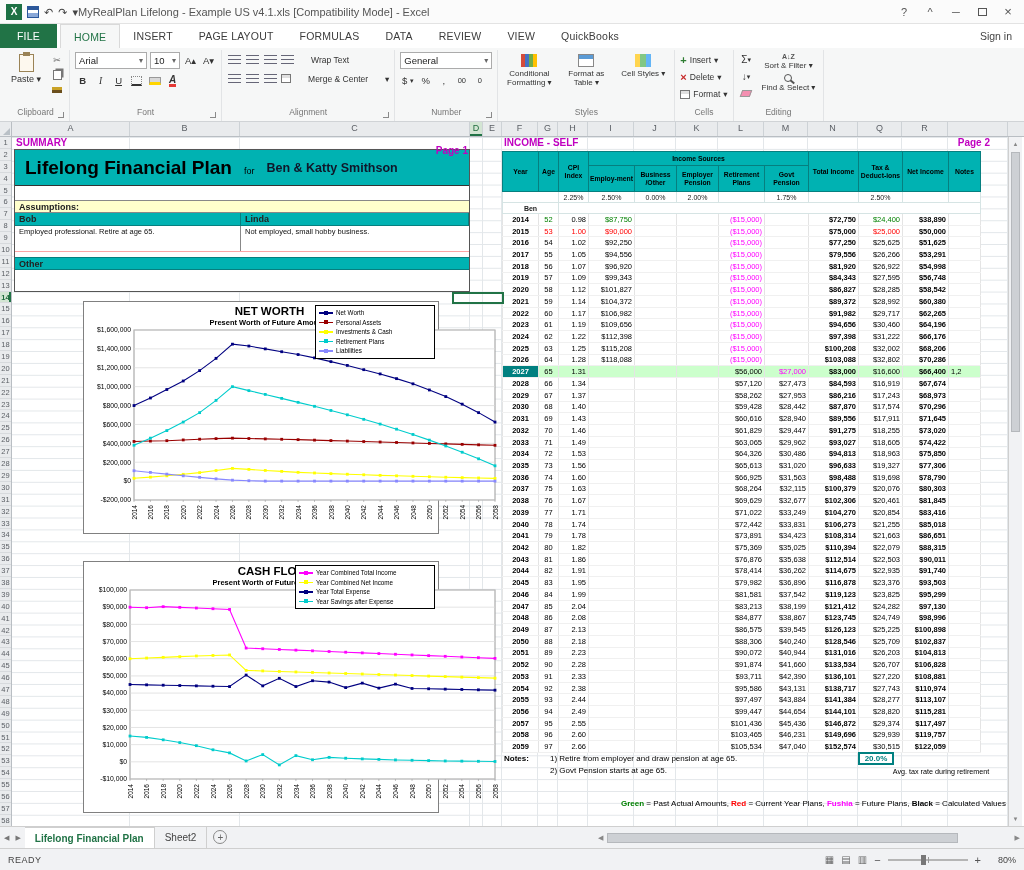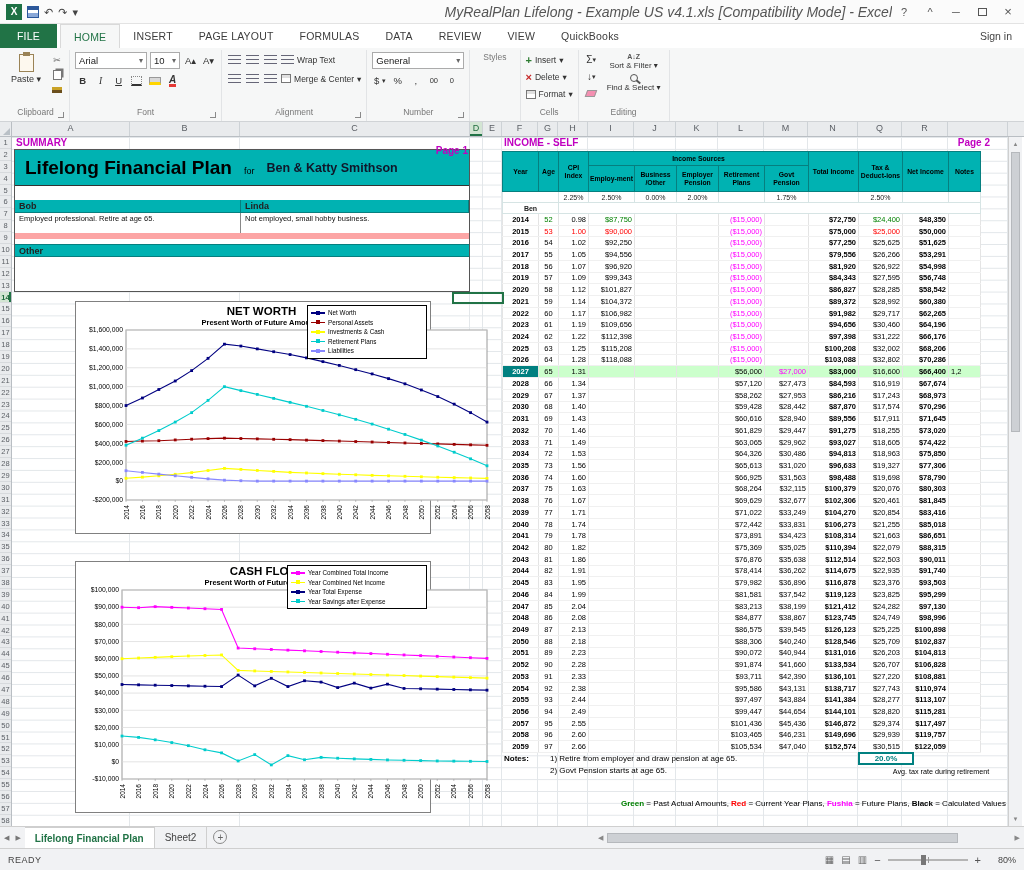--- a/index.html
+++ b/index.html
@@ -6,21 +6,21 @@
 html,body{width:1024px;height:870px;overflow:hidden;}
 body{font-family:"Liberation Sans","DejaVu Sans",sans-serif;font-size:11px;color:#222;background:#fff;}
 .app{width:1024px;height:870px;display:flex;flex-direction:column;background:#fff;}
 
 
 .titlebar{flex:0 0 24px;display:flex;align-items:center;background:#fbfbfb;border-bottom:1px solid #e3e3e3;padding:0 4px;}
 .qat{display:flex;align-items:center;gap:5px;padding-left:2px;}
 .xl-logo{width:16px;height:16px;background:#1e7145;color:#fff;font-weight:bold;font-size:10px;display:flex;align-items:center;justify-content:center;}
 .ic-save{width:12px;height:12px;border:1px solid #2b579a;background:linear-gradient(#2b579a 0 3px,#fff 3px 6px,#8aa8d8 6px);}
 .qat .g{color:#444;font-size:11px;line-height:12px;}
-.wtitle{flex:1;text-align:right;font-size:14px;color:#555;white-space:nowrap;overflow:hidden;font-style:italic;}
+.wtitle{flex:1;text-align:left;font-size:11px;color:#555;white-space:nowrap;overflow:hidden;}
 .wctl{display:flex;align-items:center;gap:2px;}
 .wctl span{display:inline-flex;align-items:center;justify-content:center;width:24px;height:18px;color:#555;font-size:11px;}
 .ic-restore{width:9px;height:8px;border:1px solid #555;}
 
 
 .rtabs{flex:0 0 24px;display:flex;align-items:stretch;background:#fff;}
 #ribbon-tabs{display:flex;align-items:stretch;}
 .rtab{display:flex;align-items:center;padding:0 13px;font-size:10.5px;color:#3c3c3c;letter-spacing:.2px;}
 .rtab.file{background:#217346;color:#fff;margin-right:3px;padding:0 17px;}
 .rtab.active{background:#f6f7f7;color:#217346;border:1px solid #d9d9d9;border-bottom:none;}
@@ -44,21 +44,21 @@
 .combo{border:1px solid #ababab;background:#fff;height:17px;display:flex;align-items:center;font-size:9.5px;padding:0 3px;color:#222;}
 .combo .dd{margin-left:auto;color:#666;font-size:8px;padding-left:3px;}
 .tbtn{min-width:15px;height:15px;display:inline-flex;align-items:center;justify-content:center;font-size:9.5px;color:#333;}
 .tbtn.b{font-weight:bold;}
 .tbtn.i{font-style:italic;font-family:"Liberation Serif",serif;}
 .tbtn.u{text-decoration:underline;}
 .ic-border{width:11px;height:10px;border:1px dotted #888;border-bottom:2px solid #333;}
 .ic-fill{width:12px;height:8px;background:#d8d8d8;border:1px solid #999;border-bottom:3px solid #ffd500;}
 .ic-fontcolor{font-size:10px;font-weight:bold;color:#333;border-bottom:3px solid #e53935;line-height:9px;}
 .ic-lines{width:13px;height:10px;background:repeating-linear-gradient(to bottom,#667 0 1.5px,transparent 1.5px 4px);}
-.smalltxt{font-size:8.5px;color:#333;display:flex;align-items:center;gap:3px;}
+.smalltxt{font-size:8.5px;color:#333;display:flex;align-items:center;gap:17px;}
 .stylebtn{width:52px;display:flex;flex-direction:column;align-items:center;gap:2px;font-size:8px;color:#333;text-align:center;line-height:9px;padding-top:2px;}
 .ic-cf{width:16px;height:13px;background:linear-gradient(to right,#d44c3c 0 4px,#4472c4 4px 8px,#70ad47 8px 12px,#ffc000 12px 16px);}
 .ic-ft{width:16px;height:13px;border:1px solid #888;background:linear-gradient(#5b9bd5 0 4px,#fff 4px);}
 .ic-cs{width:16px;height:13px;background:linear-gradient(to right,#ffd54f 0 5px,#81c784 5px 11px,#64b5f6 11px 16px);}
 .cellrow{display:flex;align-items:center;gap:3px;font-size:8.5px;color:#333;height:16px;}
 .ic-ins{color:#2e7d32;font-weight:bold;font-size:11px;}
 .ic-del{color:#c62828;font-weight:bold;font-size:11px;}
 .ic-fmt{width:10px;height:9px;border:1px solid #777;background:linear-gradient(#e0e0e0 0 3px,#fff 3px);}
 .edit-left{display:flex;flex-direction:column;gap:2px;}
 .edit-left .tbtn{font-size:10px;}
@@ -93,32 +93,32 @@
 .banner-title{font-size:19px;font-weight:bold;color:#000;white-space:nowrap;}
 .banner-for{font-size:9px;color:#000;margin-top:6px;}
 .banner-names{font-size:12.5px;font-weight:bold;color:#0f172a;white-space:nowrap;}
 .wgap{height:14px;}
 .wgap2{height:5px;}
 .assumptions{height:13px;background:#ffffcc;border-top:1px solid #888;border-bottom:1px solid #888;font-size:9px;font-weight:bold;padding:0 4px;line-height:12px;}
 .persons{height:13px;display:flex;}
 .pname{background:#00b2b2;border-right:1px solid #067f7f;border-bottom:1px solid #067f7f;font-size:9px;font-weight:bold;padding:0 4px;line-height:12px;}
 .pname:first-child{width:226px;}
 .pname:last-child{flex:1;}
-.pdescs{height:26px;display:flex;border-bottom:6px solid #fca5a5;}
+.pdescs{height:26px;display:flex;border-bottom:1px solid #fca5a5;}
 .pdesc{font-size:7.5px;color:#111;padding:1px 4px;line-height:9px;}
 .pdesc:first-child{width:226px;border-right:1px solid #888;}
 .pdesc:last-child{flex:1;}
 .otherbar{height:13px;background:#00b2b2;border-top:1px solid #067f7f;border-bottom:1px solid #067f7f;font-size:9px;font-weight:bold;padding:0 4px;line-height:12px;}
 .block-rest{flex:1;}
 
 
 .selbox{position:absolute;left:440px;top:154.5px;width:52px;height:12px;border:2px solid #217346;z-index:3;}
 
 
-.chart{position:absolute;left:63px;width:356px;background:#fff;border:1px solid #808080;z-index:1;}
+.chart{position:absolute;left:71px;width:356px;background:#fff;border:1px solid #808080;z-index:1;}
 .chart-legend{position:absolute;right:3px;top:3px;background:#fff;border:1px solid #000;padding:2px 3px;font-size:6.3px;color:#000;z-index:2;}
 .lg-row{display:flex;align-items:center;gap:3px;height:9.5px;white-space:nowrap;}
 .lg-marker{flex:0 0 14px;height:1.5px;position:relative;}
 .lg-sq{position:absolute;left:5px;top:-1.5px;width:4px;height:4px;}
 
 
 .income-table{position:absolute;left:490px;top:14px;width:478px;border-collapse:collapse;table-layout:fixed;z-index:1;background:#fff;border:1px solid #888;}
 .income-table th{background:#00b2b2;border:1px solid #067f7f;font-size:6.8px;font-weight:bold;color:#000;line-height:8px;padding:0;text-align:center;vertical-align:middle;}
 .income-table tr.h1{height:14px;}
 .income-table tr.h2{height:26px;}
@@ -128,21 +128,21 @@
 .income-table tbody tr{height:11.72px;}
 .income-table tbody td{background:#fff;border-left:1px solid #e4e4e4;border-right:1px solid #e4e4e4;border-bottom:1px solid #f0f0f0;font-size:7.5px;color:#000;padding:0 2px 0 0;text-align:right;white-space:nowrap;overflow:hidden;}
 .income-table tbody td.c-year{text-align:center;font-weight:bold;padding:0;}
 .income-table tbody td.c-age{text-align:center;padding:0;}
 .income-table tbody td.c-total,.income-table tbody td.c-net{font-weight:bold;}
 .income-table tbody td.c-notes{text-align:left;padding:0 0 0 2px;}
 .income-table tbody tr.hl td{background:#ccffcc;}
 .income-table tbody tr.hl td.c-year{background:#008080;color:#fff;}
 
 
-.taxbox{position:absolute;left:846px;top:615px;width:56px;height:13px;border:2px solid #008080;background:#fff;color:#008080;font-size:8px;font-weight:bold;text-align:center;line-height:9px;z-index:2;}
+.taxbox{position:absolute;left:846px;top:615px;width:36px;height:13px;border:2px solid #008080;background:#fff;color:#008080;font-size:8px;font-weight:bold;text-align:center;line-height:9px;z-index:2;}
 .taxnote{position:absolute;left:864px;top:630px;width:130px;font-size:7.2px;color:#000;text-align:center;z-index:2;}
 .notes-label{position:absolute;left:492px;top:617px;font-size:8px;font-weight:bold;color:#000;z-index:2;}
 .note-line{position:absolute;left:538px;font-size:8px;color:#000;z-index:2;white-space:nowrap;}
 .bottom-legend{position:absolute;left:500px;top:662px;width:494px;text-align:right;font-size:8px;z-index:2;white-space:nowrap;}
 
 
 .vscroll{flex:0 0 14px;background:#f1f2f4;border-left:1px solid #cfcfcf;display:flex;flex-direction:column;align-items:stretch;}
 .varrow{height:14px;display:flex;align-items:center;justify-content:center;font-size:6px;color:#888;}
 .vtrack{flex:1;position:relative;}
 .vthumb{position:absolute;left:2px;right:2px;top:1px;height:280px;background:#cdd0d4;border:1px solid #b5b8bc;}
@@ -316,20 +316,34 @@
             <span class="tbtn">,</span>
             <span class="tbtn" style="font-size:7.5px;">00</span>
             <span class="tbtn" style="font-size:7.5px;">0</span>
           </div>
         </div>
       </div>
       <div class="glabel"><span>Number</span><span class="dlg"></span></div>
     </div>
 
     <div class="rgroup">
+      <div class="gbody">
+        <div class="stylebtn">
+            <i class="ic-cf"></i>
+            <span><span>Conditional Formatting</span> <span>▾</span></span>
+          </div>
+        <div class="stylebtn">
+            <i class="ic-ft"></i>
+            <span><span>Format as Table</span> <span>▾</span></span>
+          </div>
+        <div class="stylebtn">
+            <i class="ic-cs"></i>
+            <span><span>Cell Styles</span> <span>▾</span></span>
+          </div>
+      </div>
       <div class="glabel"><span>Styles</span></div>
     </div>
 
     <div class="rgroup">
       <div class="gbody">
         <div class="fcol" style="gap:1px;">
           <div class="cellrow">
               <span class="ic-ins">+</span>
               <span>Insert</span> 
               <span>▾</span>
@@ -487,20 +501,21 @@
       <div class="sheet-text" style="left:492px;top:0;">INCOME - SELF</div>
       <div class="sheet-text" style="left:918px;top:0;width:60px;text-align:right;">Page 2</div>
 
       <div class="summary-block">
         <div class="banner">
           <span class="banner-title">Lifelong Financial Plan</span>
           <span class="banner-for">for</span>
           <span class="banner-names">Ben &amp; Katty Smithson</span>
         </div>
         <div class="wgap"></div>
+        <div class="assumptions">Assumptions:</div>
         <div class="persons">
           <div class="pname">Bob</div>
           <div class="pname">Linda</div>
         </div>
         <div class="pdescs">
           <div class="pdesc">Employed professional.  Retire at age 65.</div>
           <div class="pdesc">Not employed, small hobby business.</div>
         </div>
         <div class="wgap2"></div>
         <div class="otherbar">Other</div>
@@ -984,21 +999,21 @@
               <td class="c-year">2014</td>
               <td class="c-age" style="color: rgb(0, 128, 0);">52</td>
               <td class="c-cpi">0.98</td>
               <td class="c-emp" style="color: rgb(0, 128, 0);">$87,750</td>
               <td class="c-biz"></td>
               <td class="c-emppen"></td>
               <td class="c-ret" style="color: rgb(255, 0, 255);">($15,000)</td>
               <td class="c-govt"></td>
               <td class="c-total">$72,750</td>
               <td class="c-tax" style="color: rgb(0, 128, 0);">$24,400</td>
-              <td class="c-net">$48,350</td>
+              <td class="c-net">$38,890</td>
               <td class="c-notes"></td>
             </tr>
             <tr>
               <td class="c-year">2015</td>
               <td class="c-age" style="color: rgb(255, 0, 0);">53</td>
               <td class="c-cpi" style="color: rgb(255, 0, 0);">1.00</td>
               <td class="c-emp" style="color: rgb(255, 0, 0);">$90,000</td>
               <td class="c-biz"></td>
               <td class="c-emppen"></td>
               <td class="c-ret" style="color: rgb(255, 0, 255);">($15,000)</td>

